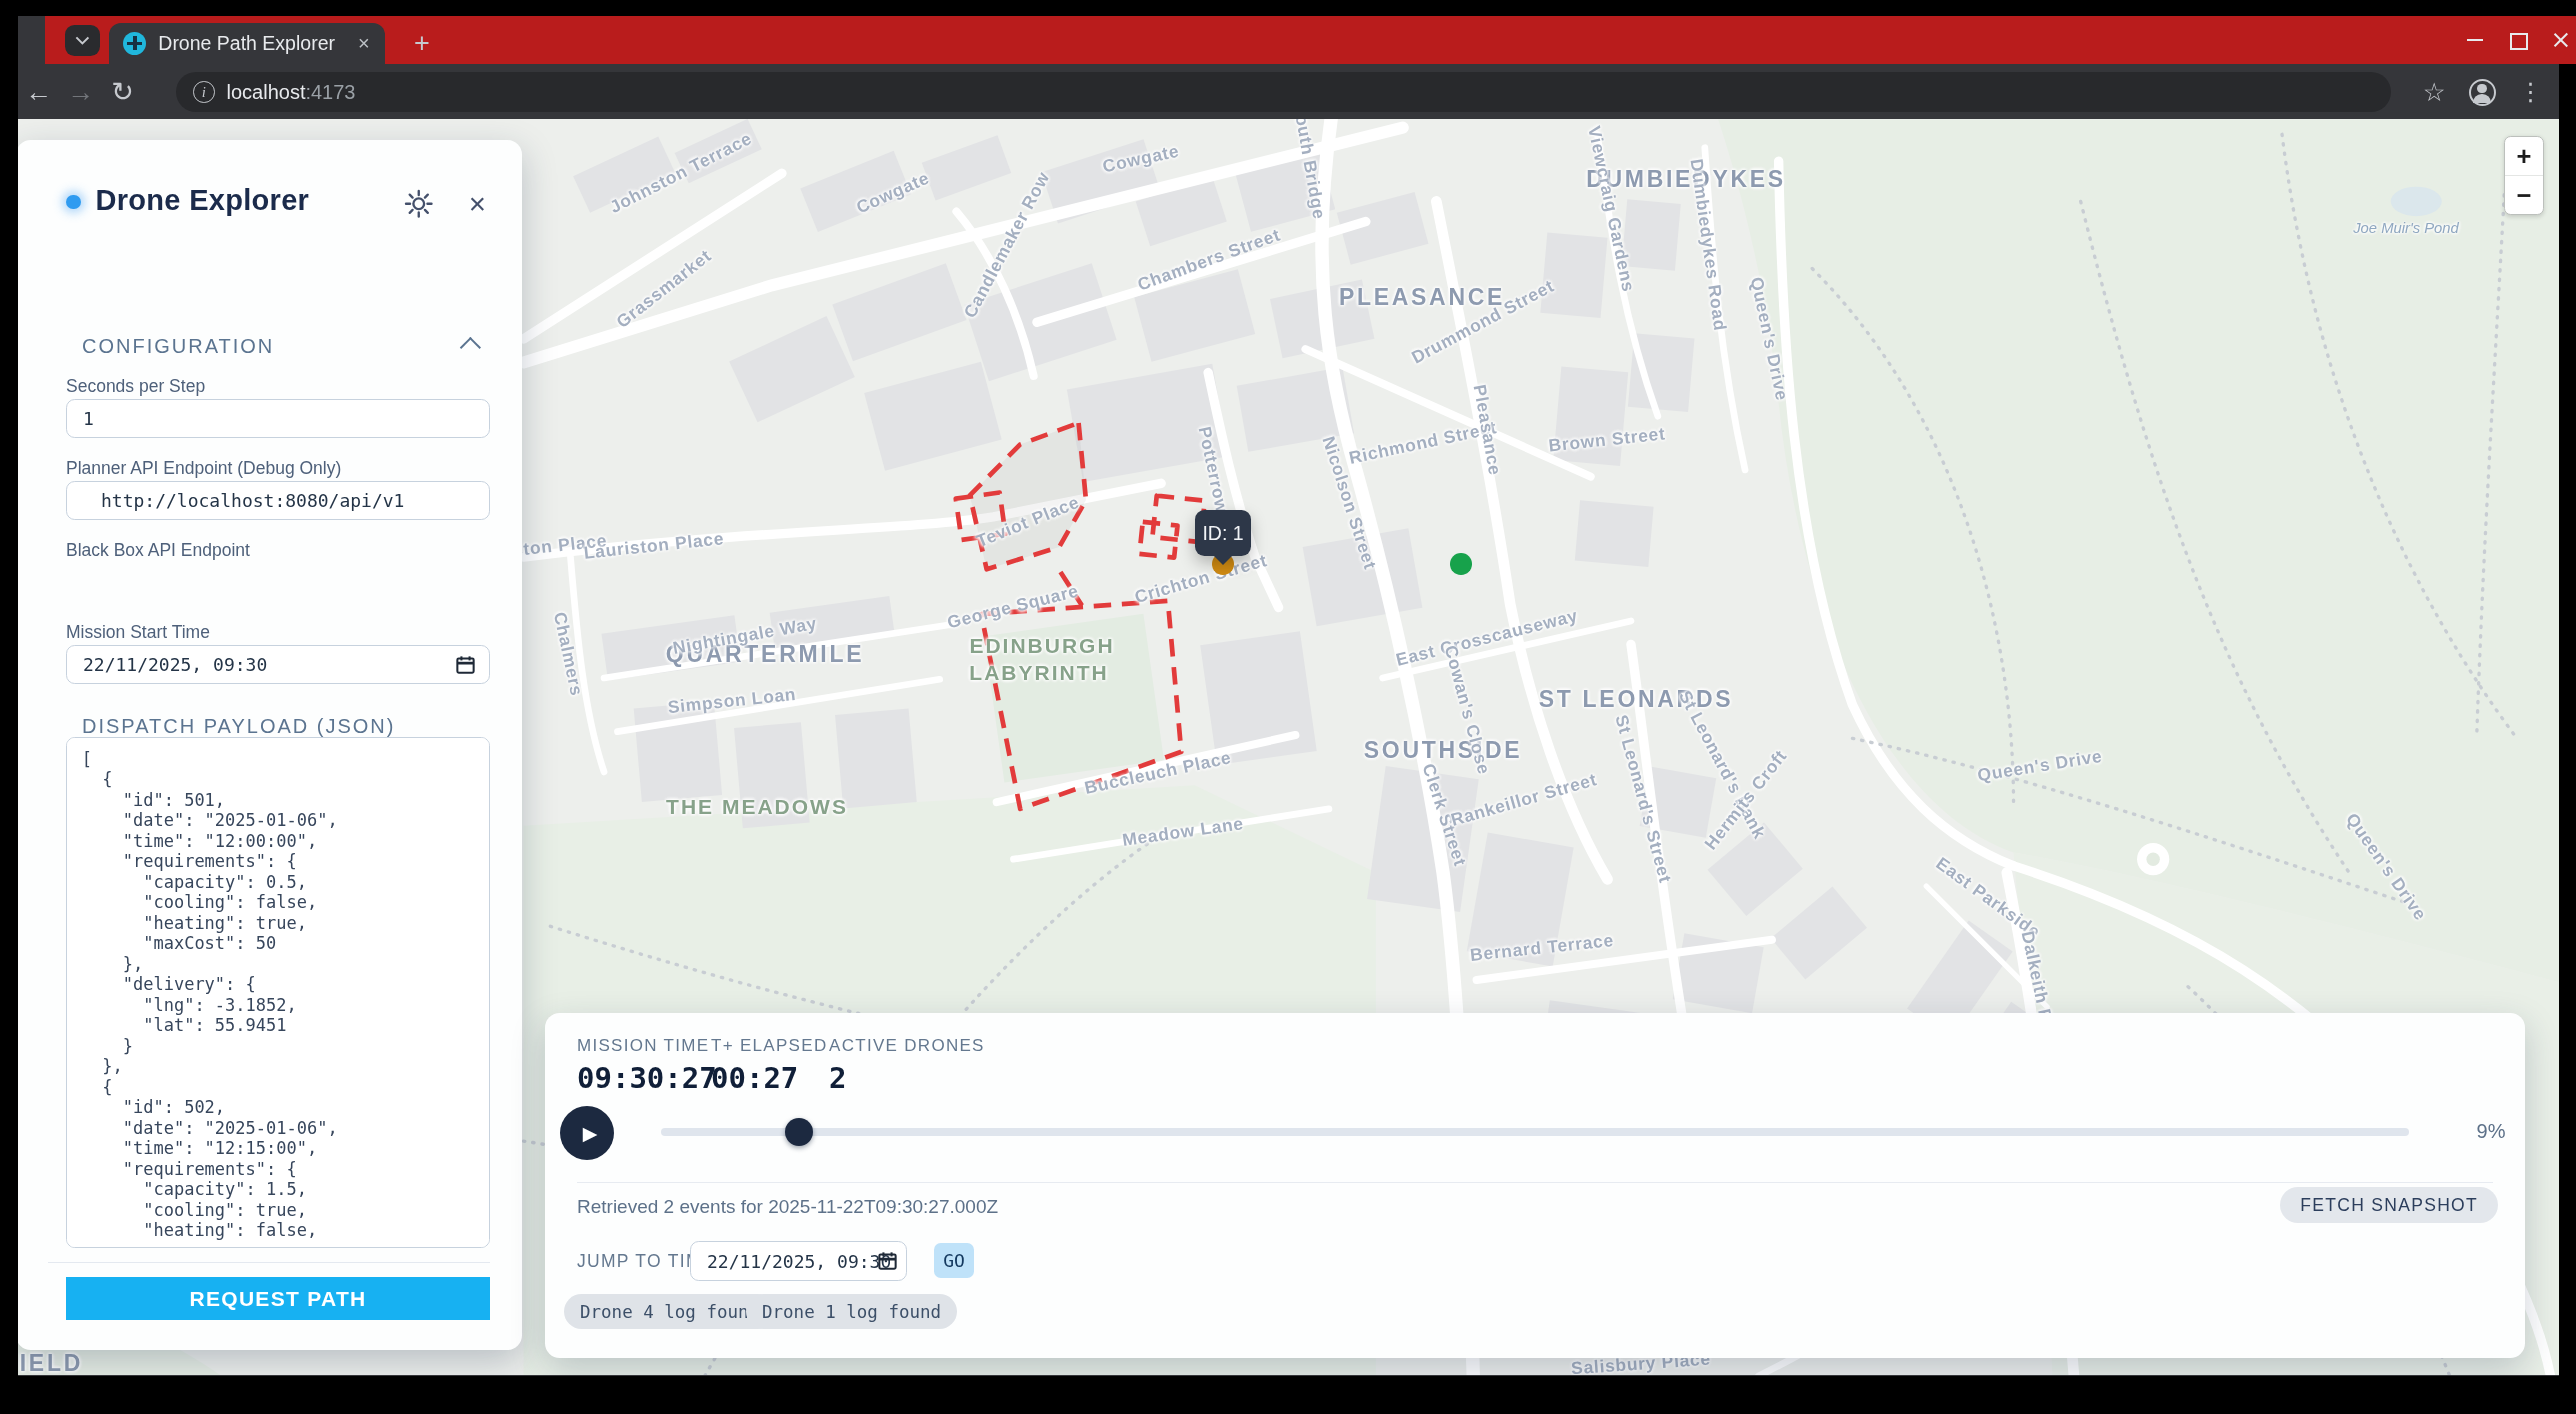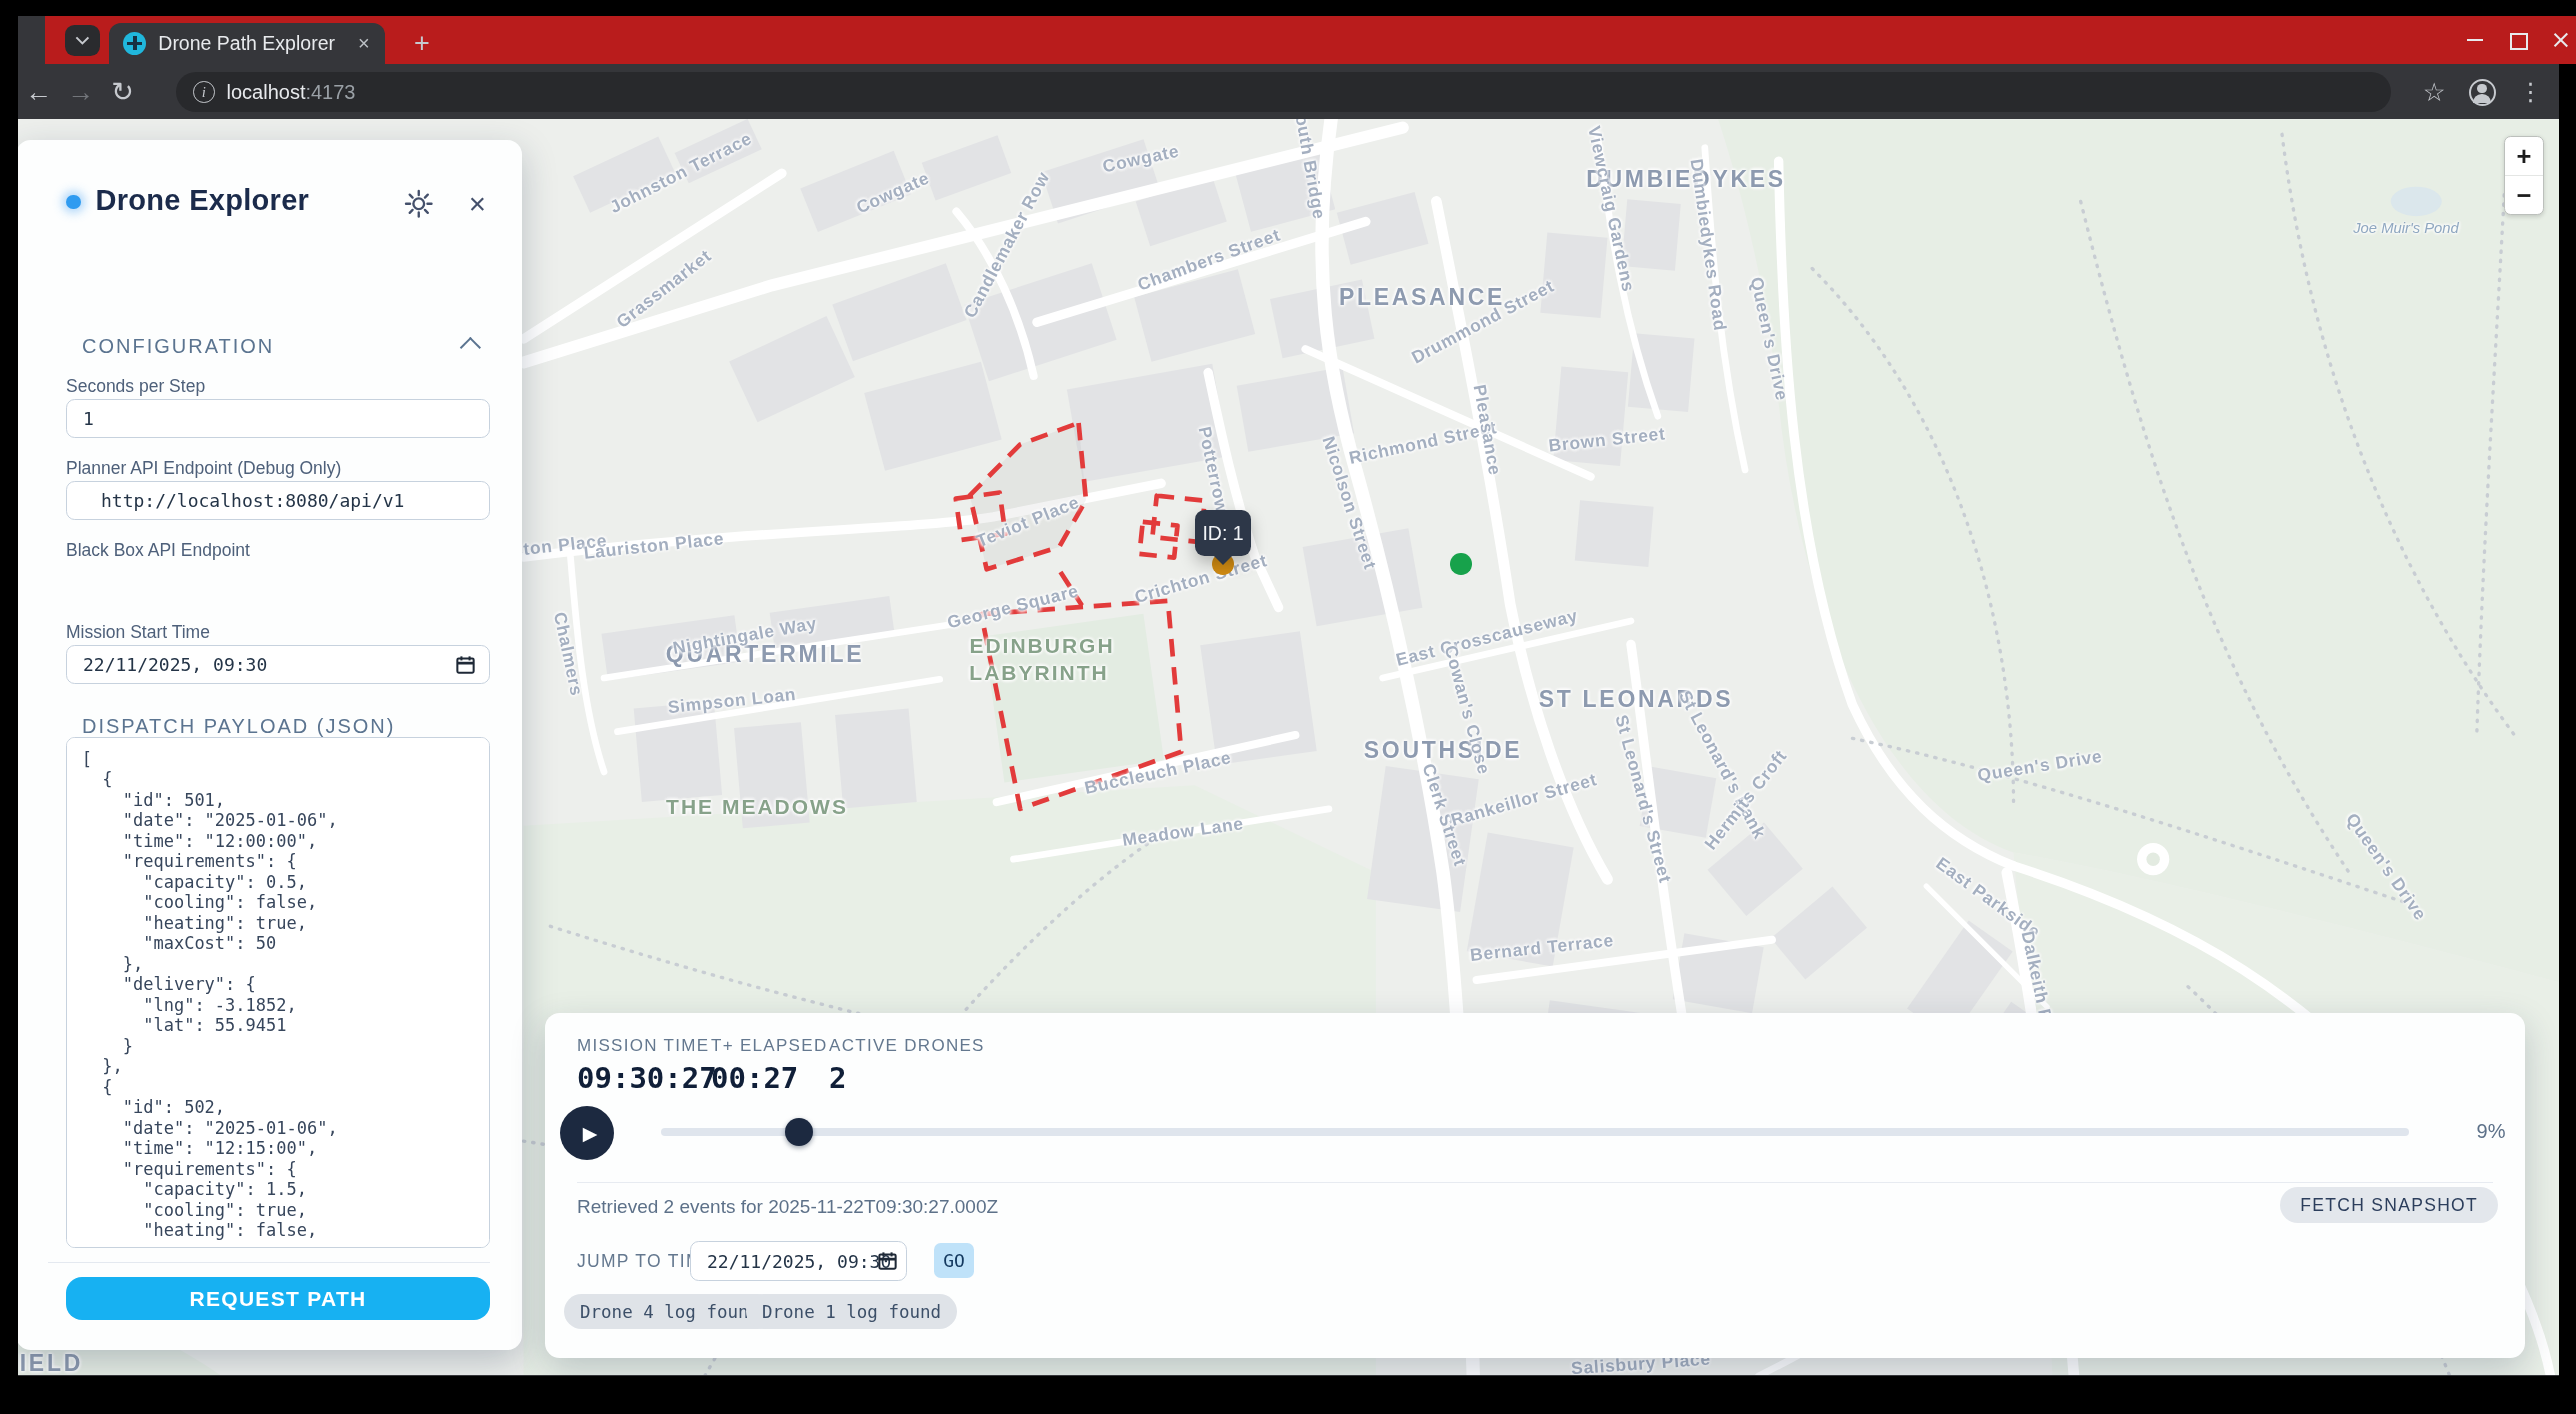--- a/index.html
+++ b/index.html
@@ -77,21 +77,21 @@
   .chev-up { position:absolute; right:44px; width:14.8px; height:14.8px; border-left:2.7px solid #5b7490; border-top:2.7px solid #5b7490; transform:rotate(45deg); }
   .f-label { position:absolute; left:50px; font-size:17.5px; color:#4e607a; }
   .f-input { position:absolute; left:50px; width:424px; height:39px; border:1.3px solid #c7d2de; border-radius:8.7px; background:#fff; font-family:"DejaVu Sans Mono", monospace; font-size:18px; color:#243447; padding:0 16px; outline:none; }
   .cal-ic { position:absolute; right:14.8px; top:10px; width:19px; height:19px; }
   #payload { position:absolute; left:50px; top:597px; width:424px; height:511px; border:1.3px solid #c7d2de; border-radius:8.7px; background:#fff; font-family:"DejaVu Sans Mono", monospace; font-size:17px; line-height:20.5px; color:#37465c; padding:10.7px 6.7px 10.7px 14.8px; resize:none; white-space:pre; outline:none; scrollbar-color:#8d939b #f3f4f5; }
   #payload::-webkit-scrollbar { width:14.8px; }
   #payload::-webkit-scrollbar-track { background:#f3f4f5; border-radius:0 7.4px 7.4px 0; }
   #payload::-webkit-scrollbar-thumb { background:#8d939b; border-radius:6.7px; border:3.4px solid #f3f4f5; }
   #payload::-webkit-scrollbar-button { height:16px; background:#f3f4f5; }
   .sb-divider { position:absolute; left:32px; top:1122px; width:442px; height:1.3px; background:#e4e9f0; }
-  #request-btn { position:absolute; left:50px; top:1137px; width:424px; height:43px; border:none; border-radius:16px; background:#17b1f2; color:#fff; font-size:21px; font-weight:bold; letter-spacing:1.3px; font-family:"Liberation Sans", sans-serif; }
+  #request-btn { position:absolute; left:50px; top:1137px; width:424px; height:43px; border:none; border-radius:0; background:#17b1f2; color:#fff; font-size:21px; font-weight:bold; letter-spacing:1.3px; font-family:"Liberation Sans", sans-serif; }
 
   
   #panel { position:absolute; left:545px; top:1013px; width:1980px; height:345px; background:#fdfefe; border-radius:14.8px; box-shadow:0 12px 34px rgba(30,50,80,.22); }
   .stat { position:absolute; top:23px; }
   .stat .sl { font-size:17px; color:#64788f; letter-spacing:1.3px; }
   .stat .sv { margin-top:5.4px; font-family:"DejaVu Sans Mono", monospace; font-size:29px; font-weight:bold; color:#101f38; }
   #stat-mission { left:32px; } #stat-elapsed { left:166px; } #stat-drones { left:284px; }
   #play-btn { position:absolute; left:15.4px; top:93px; width:54px; height:54px; border-radius:50%; background:#1c2940; color:#fff; display:flex; align-items:center; justify-content:center; font-size:19px; padding-left:5.4px; }
   .track { position:absolute; left:116px; top:115px; width:1748px; height:8px; border-radius:4px; background:#dfe5ed; }
   .thumb { position:absolute; left:240px; top:105px; width:28px; height:28px; border-radius:50%; background:#1c2940; box-shadow:0 2px 5.4px rgba(10,25,50,.4); }

